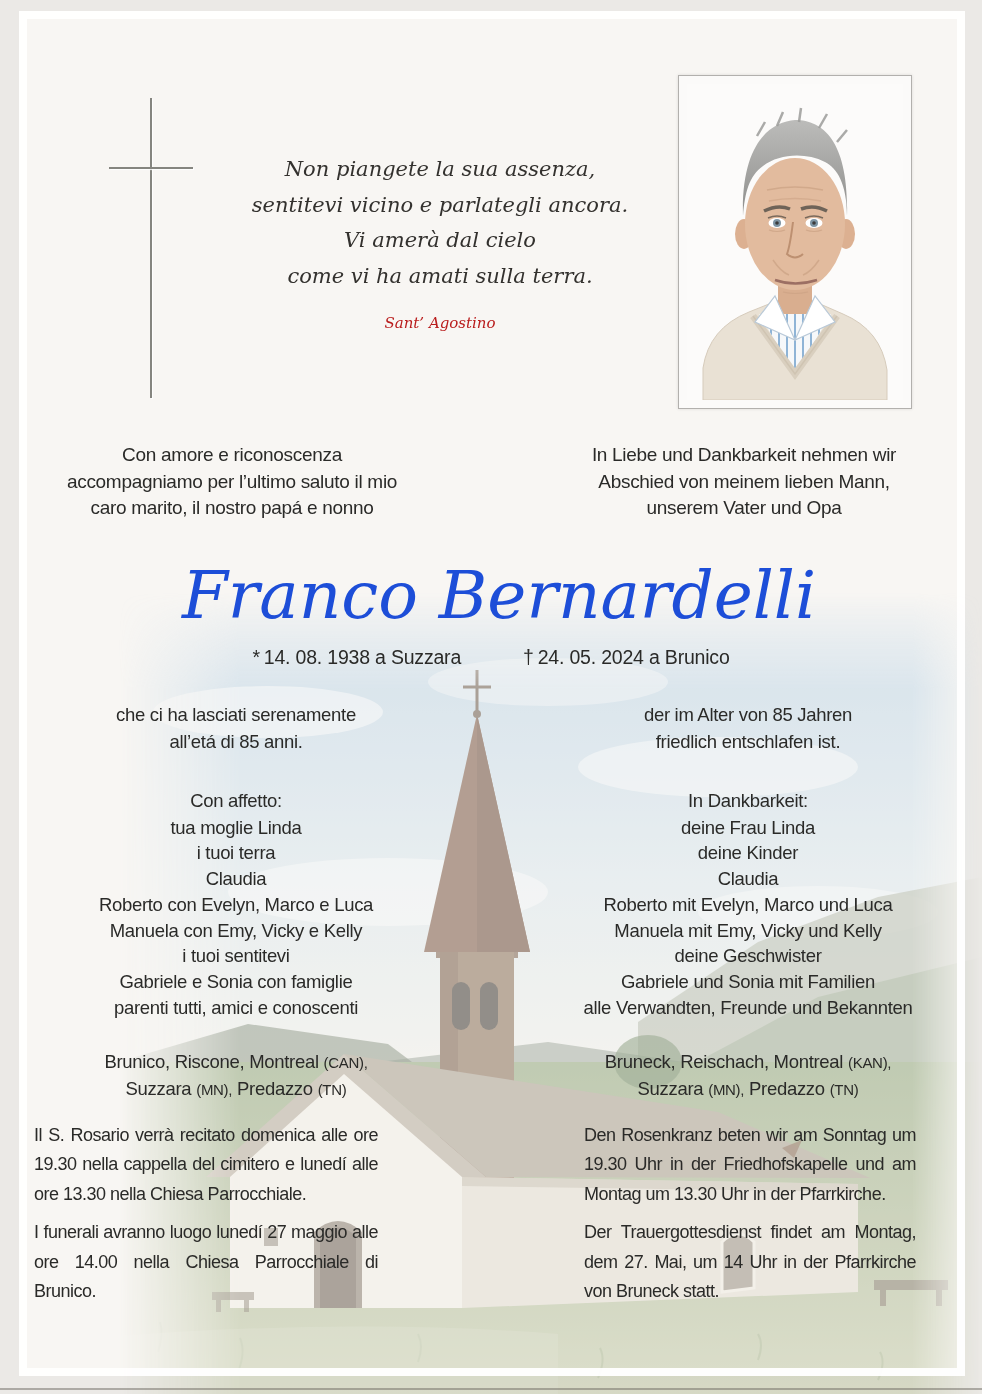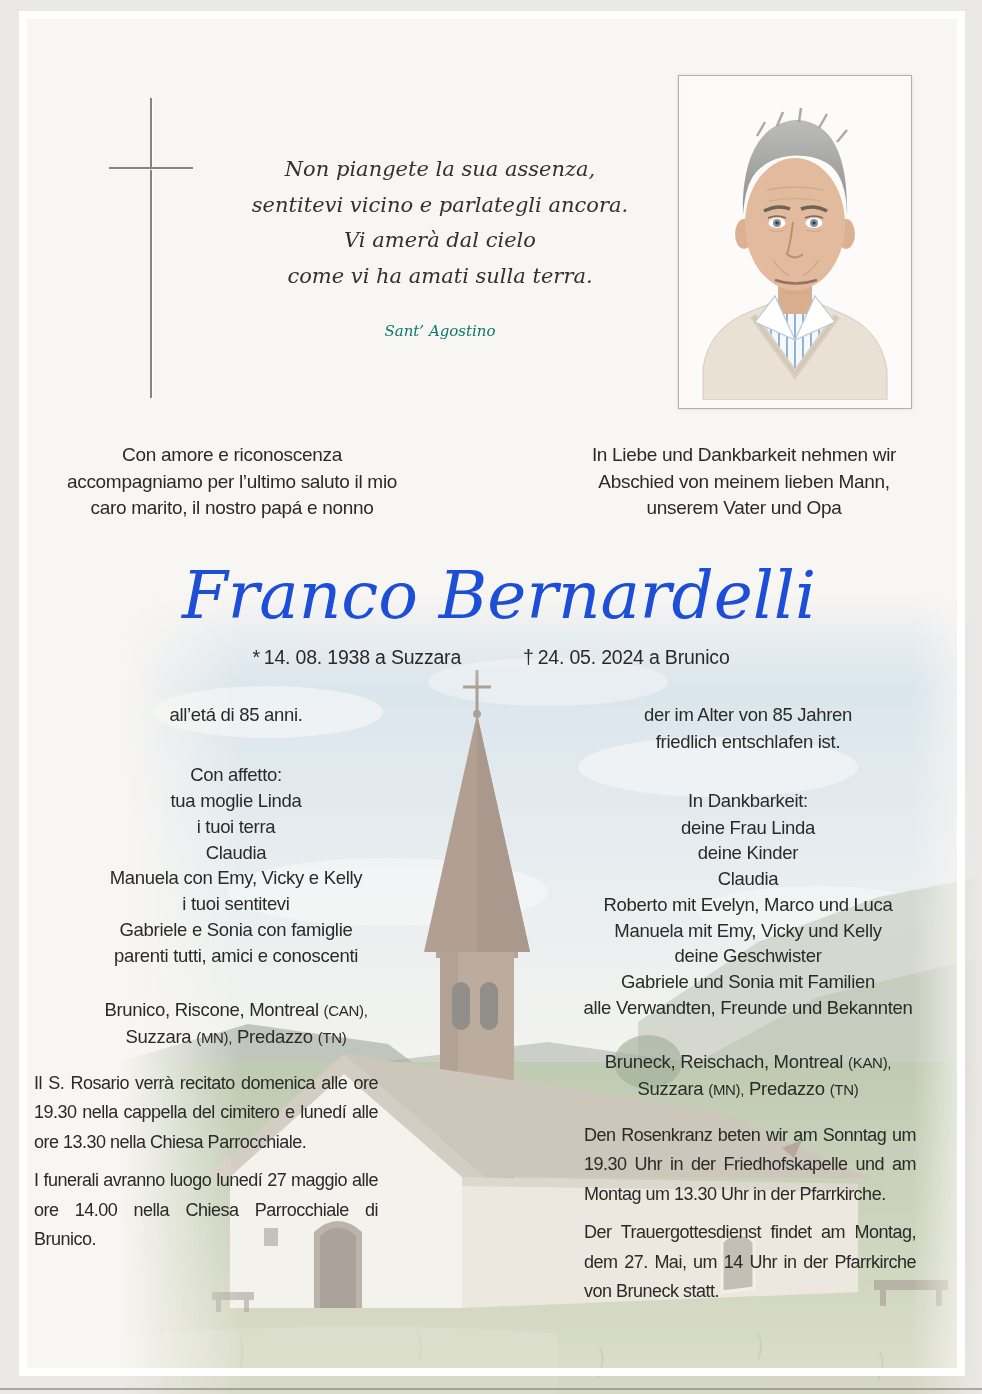--- a/index.html
+++ b/index.html
@@ -44,21 +44,21 @@
     position:absolute;left:109px;top:167px;width:84px;height:2px;
     background:#85857f;box-shadow:1px 1px 1px rgba(255,255,255,.9);
   }
   
   .quote{
     position:absolute;left:190px;top:152px;width:500px;z-index:5;
     text-align:center;font-family:"DejaVu Serif",serif;font-style:italic;
     font-size:21px;line-height:35.5px;color:#33312e;
   }
   .quote p{margin:0;}
-  .quote .attr{font-size:15px;margin-top:20px;color:#0f766e;}
+  .quote .attr{font-size:15px;margin-top:12px;color:#b91c1c;}
   
   .portrait{
     position:absolute;left:678px;top:75px;width:234px;height:334px;z-index:5;
     background:#fbfaf9;border:1px solid #b2b0ad;box-sizing:border-box;padding:8px;
     box-shadow:0 0 3px rgba(0,0,0,.12);
   }
   .portrait svg{display:block;width:100%;height:100%;}
   
   .intro{
     position:absolute;top:442px;width:400px;z-index:5;text-align:center;
@@ -276,25 +276,27 @@
   </div>
 
   <h1 class="name">Franco Bernardelli</h1>
 
   <div class="dates">
     <span class="date"><span class="sym">*</span><span>14. 08. 1938 a Suzzara</span></span>
     <span class="date"><span class="sym">†</span><span>24. 05. 2024 a Brunico</span></span>
   </div>
 
   <div class="col col-left">
+    <p class="ln">che ci ha lasciati serenamente</p>
     <p class="ln">all’etá di 85 anni.</p>
     <p class="ln salut">Con affetto:</p>
     <p class="fam">tua moglie Linda</p>
     <p class="fam">i tuoi terra</p>
     <p class="fam">Claudia</p>
+    <p class="fam">Roberto con Evelyn, Marco e Luca</p>
     <p class="fam">Manuela con Emy, Vicky e Kelly</p>
     <p class="fam">i tuoi sentitevi</p>
     <p class="fam">Gabriele e Sonia con famiglie</p>
     <p class="fam">parenti tutti, amici e conoscenti</p>
     <p class="places places-first"><span>Brunico, Riscone, Montreal</span> <span class="ps">(CAN),</span></p>
     <p class="places"><span>Suzzara</span> <span class="ps">(MN),</span> <span>Predazzo</span> <span class="ps">(TN)</span></p>
     <p class="para para-first">Il S. Rosario verrà recitato domenica alle ore 19.30 nella cappella del cimitero e lunedí alle ore 13.30 nella Chiesa Parrocchiale.</p>
     <p class="para">I funerali avranno luogo lunedí 27 maggio alle ore 14.00 nella Chiesa Parrocchiale di Brunico.</p>
   </div>
 

